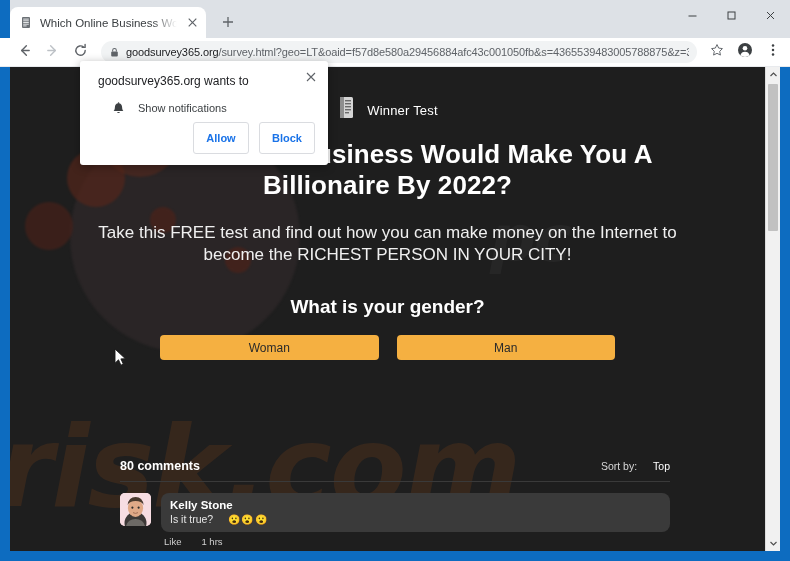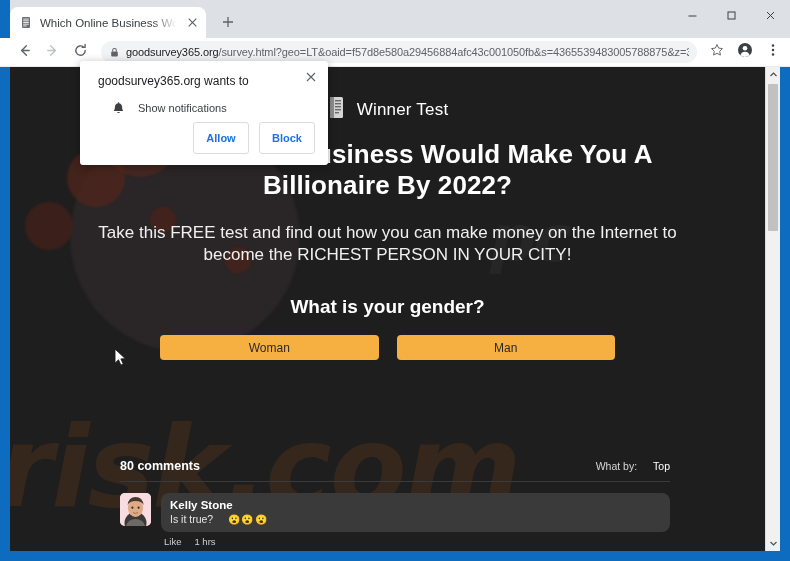--- a/index.html
+++ b/index.html
@@ -176,21 +176,21 @@
     color: #fff;
   }
 
   .brand {
     display: flex; align-items: center; justify-content: center;
     gap: 10px;
     margin-top: 28px;
     height: 30px;
   }
   .brand-name {
-    font-size: 17px;
+    font-size: 13px;
     font-weight: 400;
     color: #ffffff;
     letter-spacing: .2px;
   }
 
   h1.headline {
     margin: 14px auto 0;
     width: 560px;
     font-size: 26px;
     line-height: 31px;
@@ -276,21 +276,21 @@
   .c-name {
     font-size: 11.5px; font-weight: 700; color: #ffffff;
     margin-bottom: 2px;
   }
   .c-text {
     font-size: 10.5px; color: #e6e6e6;
     display: flex; align-items: center; gap: 15px;
   }
   .emoji { font-size: 10px; letter-spacing: 1px; }
   .c-meta {
-    display: flex; gap: 13px;
+    display: flex; gap: 20px;
     margin: 4px 0 0 3px;
     font-size: 9.5px; color: #d0d0d0;
   }
   .c-meta span { cursor: pointer; }
 
   
   .pscroll {
     position: absolute; right: 0; top: 0; bottom: 0;
     width: 15px;
     background: #f1f1f1;
@@ -521,21 +521,21 @@
 
       <div class="answers">
         <button class="answer">Woman</button>
         <button class="answer">Man</button>
       </div>
 
       <div class="comments">
         <div class="comments-head">
           <span class="comments-count">80 comments</span>
           <span class="sort">
-            <span>What by:</span>
+            <span>Sort by:</span>
             <span class="sort-val">Top</span>
           </span>
         </div>
 
         <div class="comment">
           <div class="avatar">
             <svg width="31" height="33" viewBox="0 0 31 33">
               <rect width="31" height="33" fill="#f7dde2"></rect>
               <ellipse cx="15.5" cy="30" rx="11" ry="11" fill="#3c3836"></ellipse>
               <ellipse cx="15.5" cy="15" rx="7.6" ry="9" fill="#e0a987"></ellipse>

